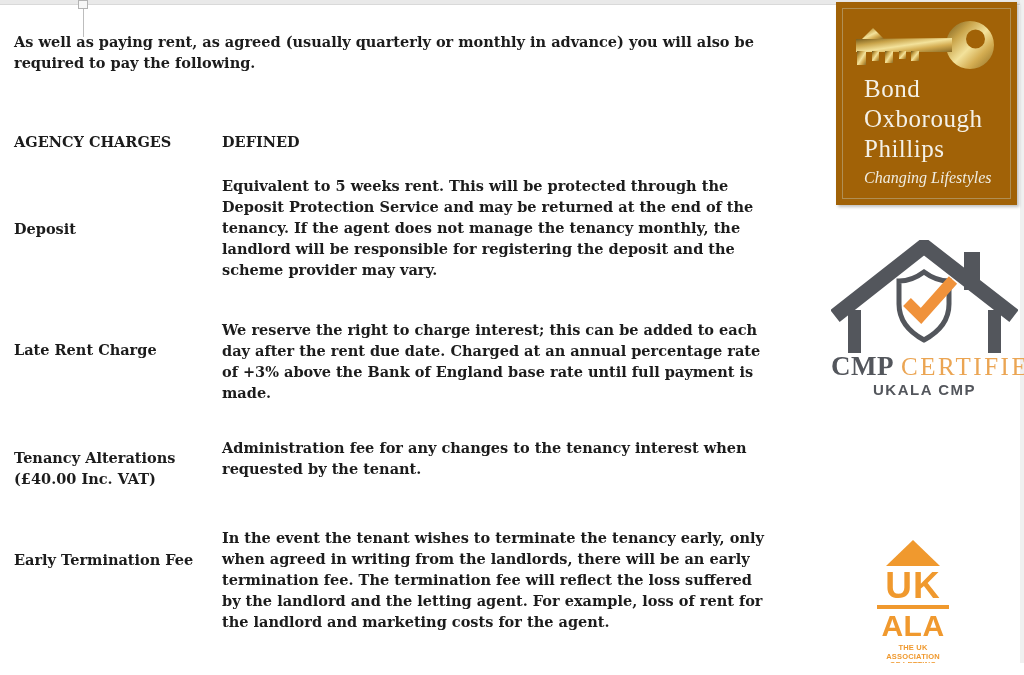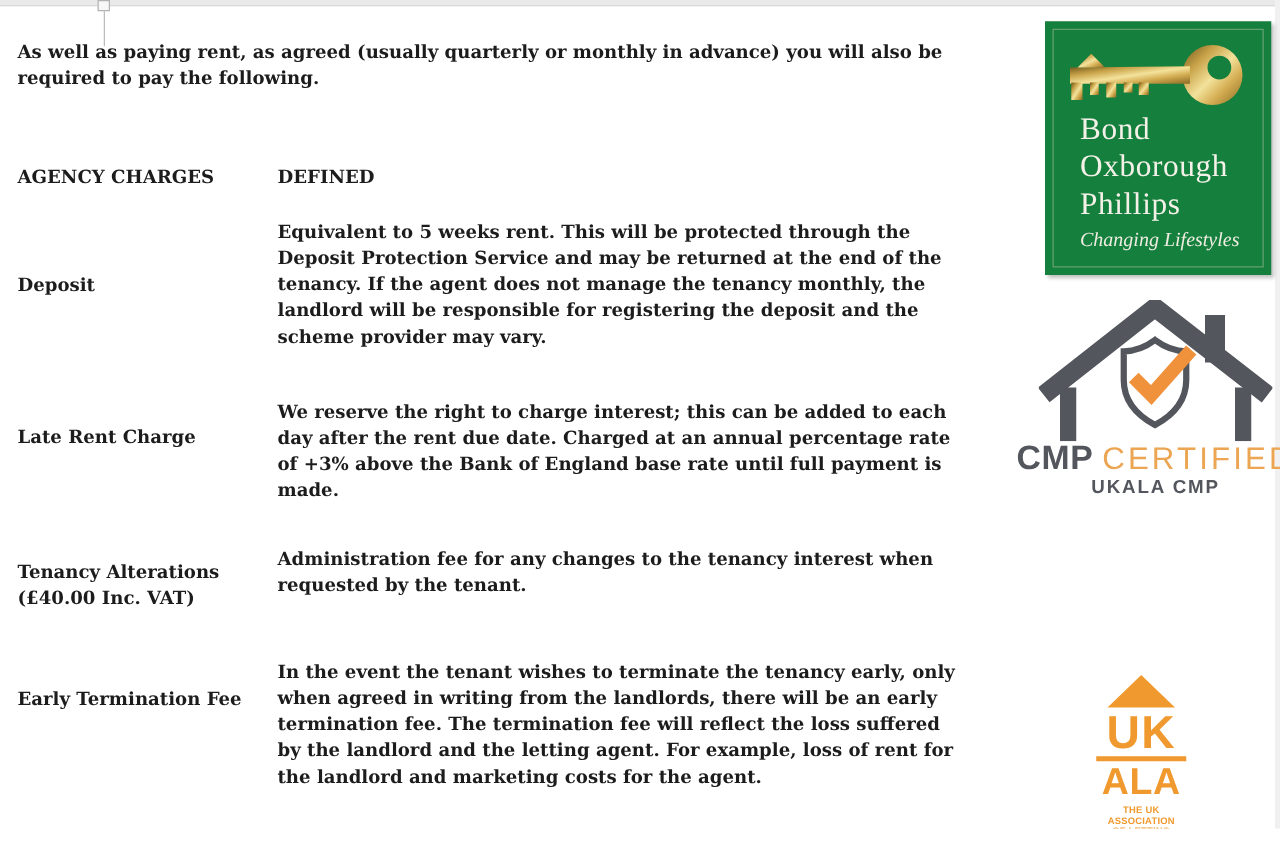--- a/index.html
+++ b/index.html
@@ -26,34 +26,34 @@
   .r0-label { left:14px;  top:218px; }
   .r0-def   { left:222px; top:175px; }
   .r1-label { left:14px;  top:339px; }
   .r1-def   { left:222px; top:319px; }
   .r2-label { left:14px;  top:447px; }
   .r2-def   { left:222px; top:437px; }
   .r3-label { left:14px;  top:549px; }
   .r3-def   { left:222px; top:527px; }
 
   
-  .logo-bond { position:absolute; left:836px; top:17px; width:181px; height:203px;
-    background:#15803d; box-shadow:2px 2px 3px rgba(0,0,0,0.25); }
+  .logo-bond { position:absolute; left:836px; top:2px; width:181px; height:203px;
+    background:#a16207; box-shadow:2px 2px 3px rgba(0,0,0,0.25); }
   .bond-border { position:absolute; inset:6px; border:1px solid rgba(195,200,180,0.45); }
   .bond-key { position:absolute; left:14px; top:16px; width:152px; height:62px; }
   .bond-name { position:absolute; left:28px; top:72px; font-family:"Liberation Serif", serif;
     font-weight:400; font-size:25px; line-height:30px; color:#f4f1e8; letter-spacing:0.5px; }
   .bond-tagline { position:absolute; left:28px; top:167px; font-family:Liberation Serif, serif;
     font-style:italic; font-weight:500; font-size:16px; color:#efece1; }
 
   
   .logo-cmp { position:absolute; left:831px; top:240px; width:187px; height:158px;
     font-family:"Liberation Sans", sans-serif; }
   .cmp-house { display:block; width:187px; height:113px; }
-  .cmp-line1 { display:flex; justify-content:center; align-items:baseline; gap:7px; margin-top:0px; white-space:nowrap; }
+  .cmp-line1 { display:flex; justify-content:flex-start; align-items:baseline; gap:7px; margin-top:0px; white-space:nowrap;font-family:Liberation Serif, serif; }
   .cmp-bold  { font-weight:700; font-size:27px; line-height:27px; color:#53565c; letter-spacing:0.5px; }
   .cmp-light { font-weight:400; font-size:25px; line-height:25px; color:#eba553; letter-spacing:2.5px; }
   .cmp-sub   { text-align:center; font-weight:700; font-size:15px; color:#53565c; letter-spacing:1.5px; margin-top:1px; }
 
   
   .logo-prs { position:absolute; left:843px; top:427px; width:160px;
     font-family:"Liberation Sans", sans-serif; }
   .prs-letters { font-weight:700; font-size:72px; line-height:62px; letter-spacing:-6px; white-space:nowrap; }
   .prs-p, .prs-r { color:#8c3f98; }
   .prs-s { color:#98999b; }

